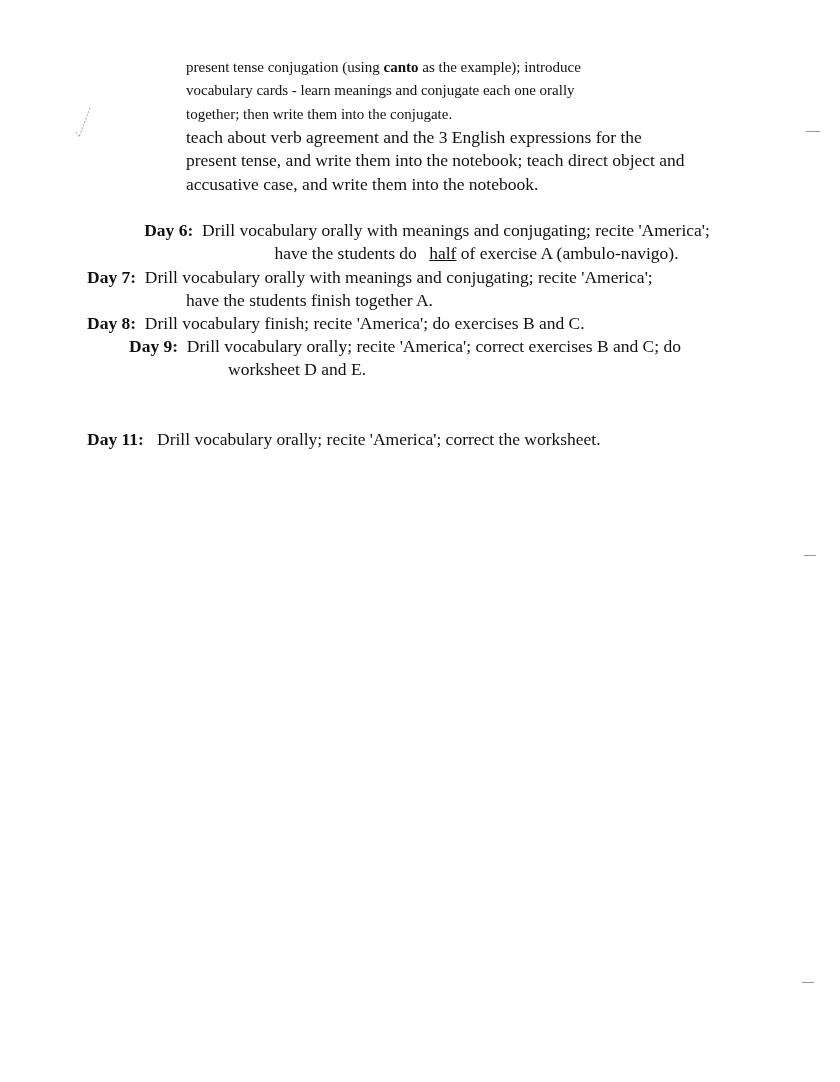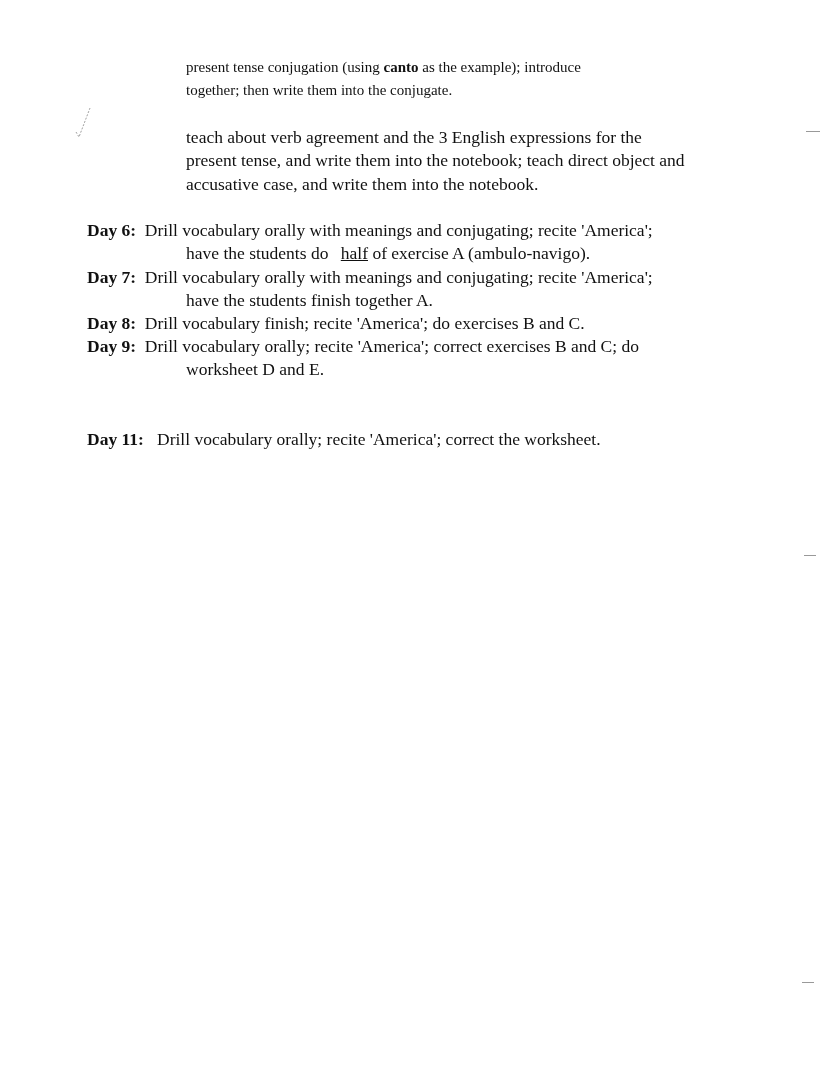--- a/index.html
+++ b/index.html
@@ -21,44 +21,45 @@
 <body>
 
 <div class="page">
 
   <svg class="check" viewBox="0 0 20 36">
     <path d="M2 28 L5 33 L16 4" stroke="#888" stroke-width="0.8" fill="none" stroke-dasharray="2 1.5"></path>
   </svg>
 
   <div class="cont">
     <div><span>present tense conjugation (using </span><b>canto</b><span> as the example); introduce</span></div>
+    <div>vocabulary cards - learn meanings and conjugate each one orally</div>
     <div>together; then write them into the conjugate.</div>
   </div>
 
   <div class="entry" style="top:126px;">
     <div class="rest">teach about verb agreement and the 3 English expressions for the</div>
     <div class="rest">present tense, and write them into the notebook; teach direct object and</div>
     <div class="rest">accusative case, and write them into the notebook.</div>
   </div>
 
-  <div class="entry" style="top:219px;">
+  <div class="entry" style="top:219px;text-align:center;">
     <div class="line1"><span class="label">Day 6:</span>&nbsp; <span>Drill vocabulary orally with meanings and conjugating; recite 'America';</span></div>
     <div class="rest"><span>have the students do </span><span class="u">half</span><span> of exercise A (ambulo-navigo).</span></div>
   </div>
 
   <div class="entry" style="top:266px;">
     <div class="line1"><span class="label">Day 7:</span>&nbsp; <span>Drill vocabulary orally with meanings and conjugating; recite 'America';</span></div>
     <div class="rest">have the students finish together A.</div>
   </div>
 
   <div class="entry" style="top:312px;">
     <div class="line1"><span class="label">Day 8:</span>&nbsp; <span>Drill vocabulary finish; recite 'America'; do exercises B and C.</span></div>
   </div>
 
-  <div class="entry" style="top:335px;">
+  <div class="entry" style="top:335px;margin-left:42px;">
     <div class="line1"><span class="label">Day 9:</span>&nbsp; <span>Drill vocabulary orally; recite 'America'; correct exercises B and C; do</span></div>
     <div class="rest">worksheet D and E.</div>
   </div>
 
 
   <div class="entry" style="top:428px;">
     <div class="line1"><span class="label">Day 11:</span>&nbsp;&nbsp; <span>Drill vocabulary orally; recite 'America'; correct the worksheet.</span></div>
   </div>
 
   <div class="mark" style="left:806px; top:131px; width:14px;"></div>

